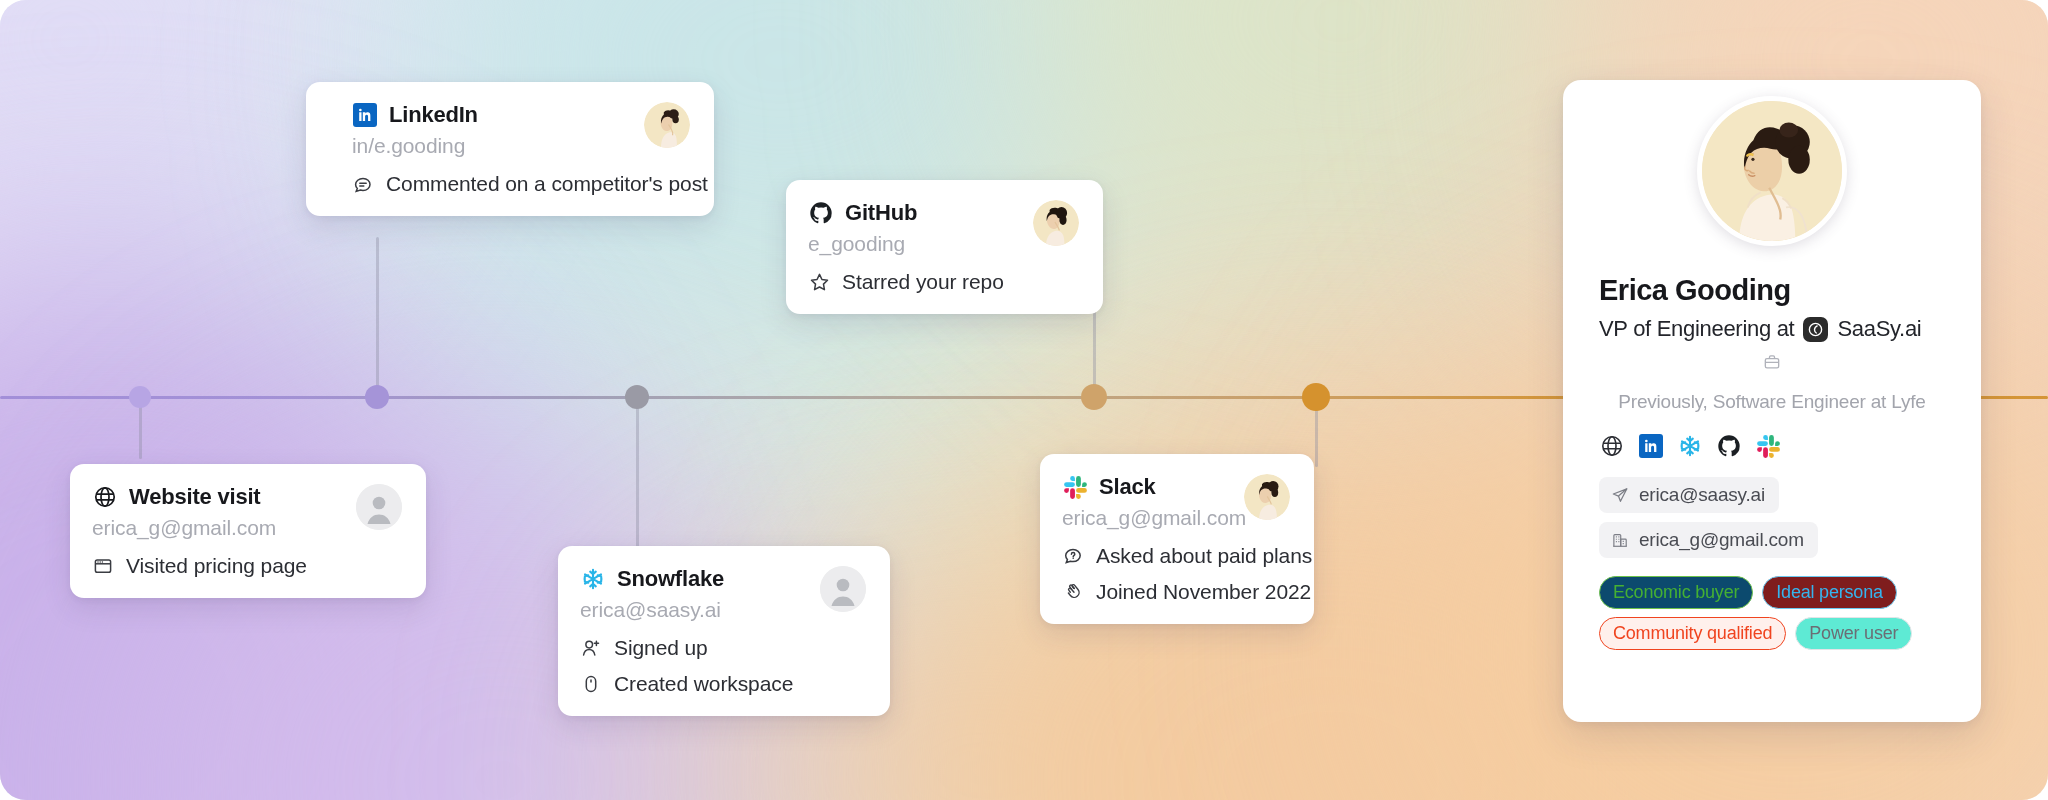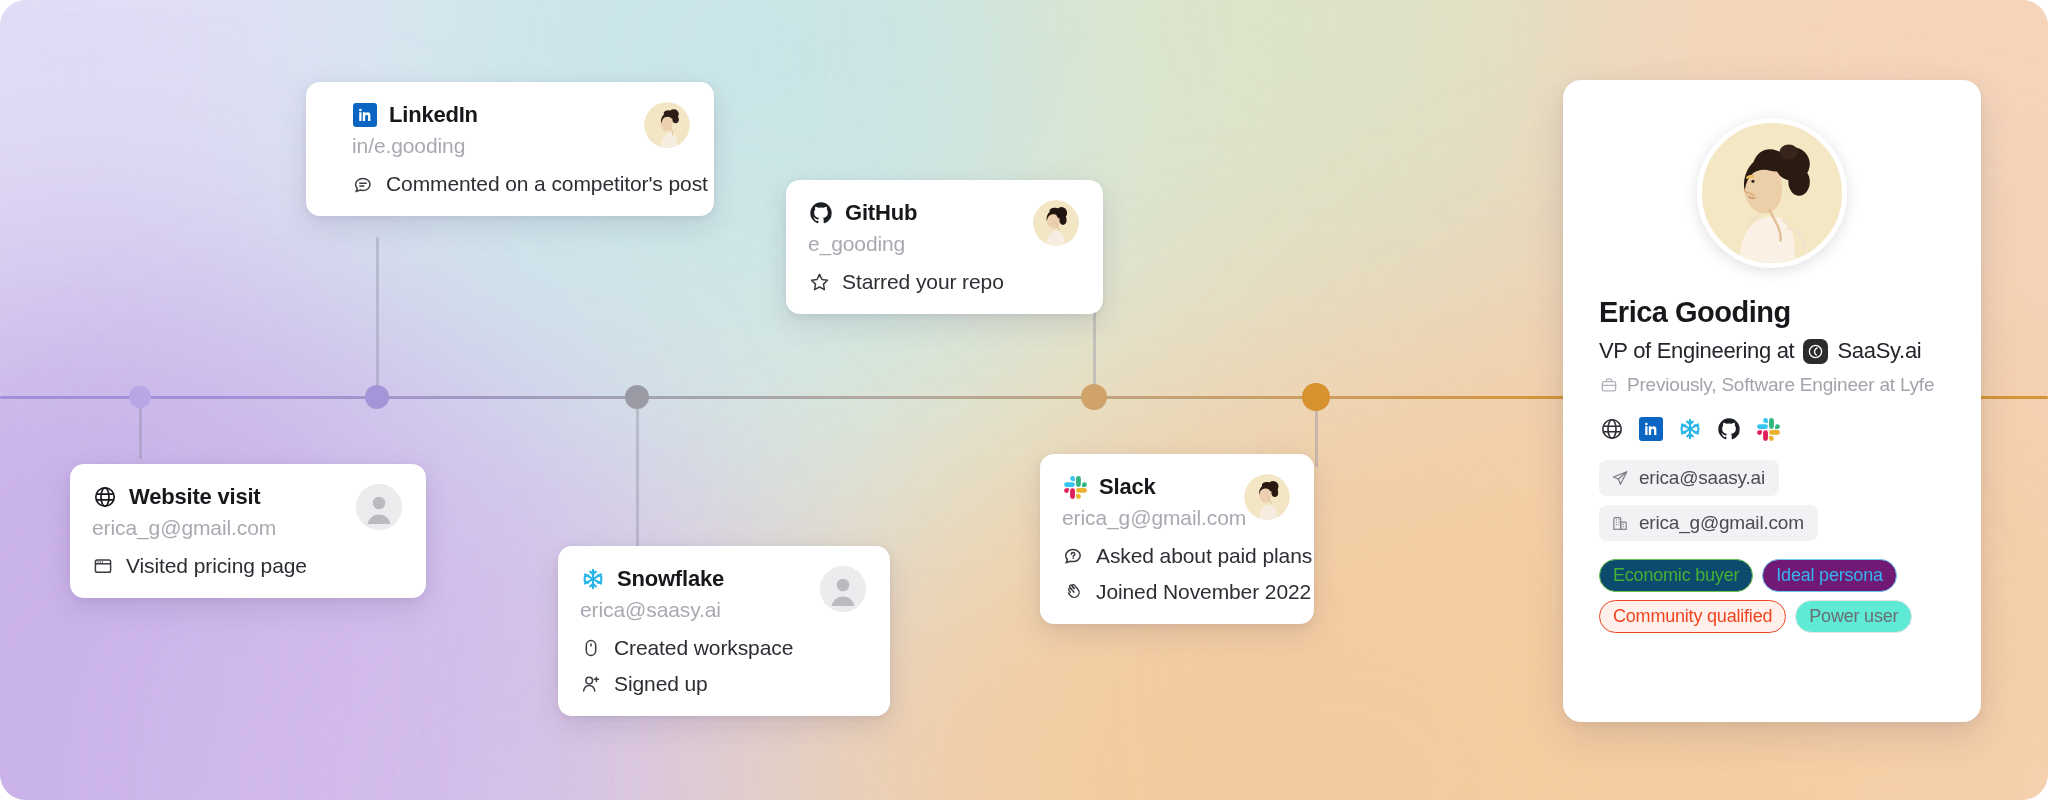--- a/index.html
+++ b/index.html
@@ -94,54 +94,54 @@
   .card-av svg { display: block; width: 100%; height: 100%; }
 
   
   .ph { background: #eceded; }
 
   
   .profile {
     position: absolute; left: 1563px; top: 80px; width: 418px; height: 642px;
     background: #fff; border-radius: 18px;
     box-shadow: 0 14px 38px rgba(60,50,90,.14), 0 3px 8px rgba(60,50,90,.07);
-    padding: 34px 36px 0 36px;
+    padding: 12px 36px 0 36px;
   }
   .profile-av-wrap { display: flex; justify-content: center; margin-top: 4px; }
   .profile-av {
     width: 150px; height: 150px; border-radius: 50%;
     border: 5px solid #fff; box-shadow: 0 3px 14px rgba(70,60,90,.17);
     overflow: hidden; background: #f4e7c6;
   }
   .profile-av svg { display: block; width: 100%; height: 100%; }
 
   .pname { margin-top: 28px; font-size: 29px; font-weight: 700; color: #17181c; letter-spacing: -.5px; }
   .prole { margin-top: 9px; font-size: 22px; color: #23252b; letter-spacing: -.3px; display: flex; align-items: center; gap: 9px; flex-wrap: wrap; }
   .co-badge {
     width: 25px; height: 25px; border-radius: 7px; background: #2b2b2b;
     display: inline-flex; align-items: center; justify-content: center; flex: 0 0 25px;
   }
-  .pprev { margin-top: 10px; font-size: 19px; color: #a2a4ac; display: flex; align-items: center; gap: 9px; letter-spacing: -.2px; }
+  .pprev { margin-top: 10px; font-size: 19px; color: #a2a4ac; display: flex; align-items: center; gap: 20px; letter-spacing: -.2px; flex-direction: column; }
   .pprev .ic { width: 19px; height: 19px; display: flex; align-items: center; justify-content: center; }
 
   .socials { margin-top: 20px; display: flex; align-items: center; gap: 13px; }
   .socials .s { width: 26px; height: 26px; display: flex; align-items: center; justify-content: center; cursor: pointer; }
 
   .chips { margin-top: 18px; display: flex; flex-direction: column; align-items: flex-start; gap: 9px; }
   .chip {
     display: inline-flex; align-items: center; gap: 10px;
     background: #f2f2f4; border-radius: 8px; padding: 7px 14px 7px 11px;
     font-size: 19px; color: #4a4c53; letter-spacing: -.2px;
   }
   .chip .ic { width: 19px; height: 19px; display: flex; align-items: center; justify-content: center; }
 
   .tags { margin-top: 18px; display: flex; flex-wrap: wrap; gap: 8px 9px; }
   .tag { font-size: 18px; padding: 5px 13px; border-radius: 999px; border: 1.6px solid; letter-spacing: -.2px; white-space: nowrap; }
   .tag-green  { color: #45b033; border-color: #6cc24a; background: #0c4a6e; }
-  .tag-blue   { color: #35b4ee; border-color: #6cc9f0; background: #701a75; }
+  .tag-blue   { color: #35b4ee; border-color: #6cc9f0; background: #7f1d1d; }
   .tag-red    { color: #f0441f; border-color: #f0441f; background: #fff0ec; }
   .tag-gray   { color: #6b6d74; border-color: #e4e4e7; background: #5eead4; }
 </style>
 </head>
 <body>
 
 <div class="stage">
   <div class="blob b8"></div>
   <div class="blob b5"></div>
   <div class="blob b6"></div>
@@ -315,36 +315,36 @@
         <svg viewBox="0 0 46 46">
             <circle cx="23" cy="23" r="23" fill="#ececee"></circle>
             <circle cx="23" cy="19" r="6.3" fill="#b9bbc0"></circle>
             <path d="M11.5 40c1.5-6.2 6.2-9.5 11.5-9.5S33 33.8 34.5 40z" fill="#b9bbc0"></path>
           </svg>
       </div>
     </div>
     <div class="card-events">
       <div class="event">
         <span class="ic">
-          <svg width="20" height="20" viewBox="0 0 20 20" fill="none" stroke="#3a3c42" stroke-width="1.5">
-              <rect x="5.3" y="2.6" width="9.4" height="14.8" rx="4.7"></rect>
-              <path d="M10 5.6v3"></path>
-            </svg>
-        </span>
-        <span>Created workspace</span>
-      </div>
-      <div class="event">
-        <span class="ic">
           <svg width="20" height="20" viewBox="0 0 20 20" fill="none" stroke="#3a3c42" stroke-width="1.5" stroke-linecap="round">
               <circle cx="8.2" cy="6.6" r="3.3"></circle>
               <path d="M2.6 17c.6-3.6 2.9-5.6 5.6-5.6s5 2 5.6 5.6"></path>
               <path d="M15.4 3.2v4.2M13.3 5.3h4.2"></path>
             </svg>
         </span>
         <span>Signed up</span>
+      </div>
+      <div class="event">
+        <span class="ic">
+          <svg width="20" height="20" viewBox="0 0 20 20" fill="none" stroke="#3a3c42" stroke-width="1.5">
+              <rect x="5.3" y="2.6" width="9.4" height="14.8" rx="4.7"></rect>
+              <path d="M10 5.6v3"></path>
+            </svg>
+        </span>
+        <span>Created workspace</span>
       </div>
     </div>
   </div>
 
   <div class="card" style="left:1040px; top:454px; width:274px;text-align:center;">
     <div class="card-head">
       <div class="card-head-text">
         <div class="card-title">
           <span class="brandicon">
             <svg width="23" height="23" viewBox="0 0 24 24">

